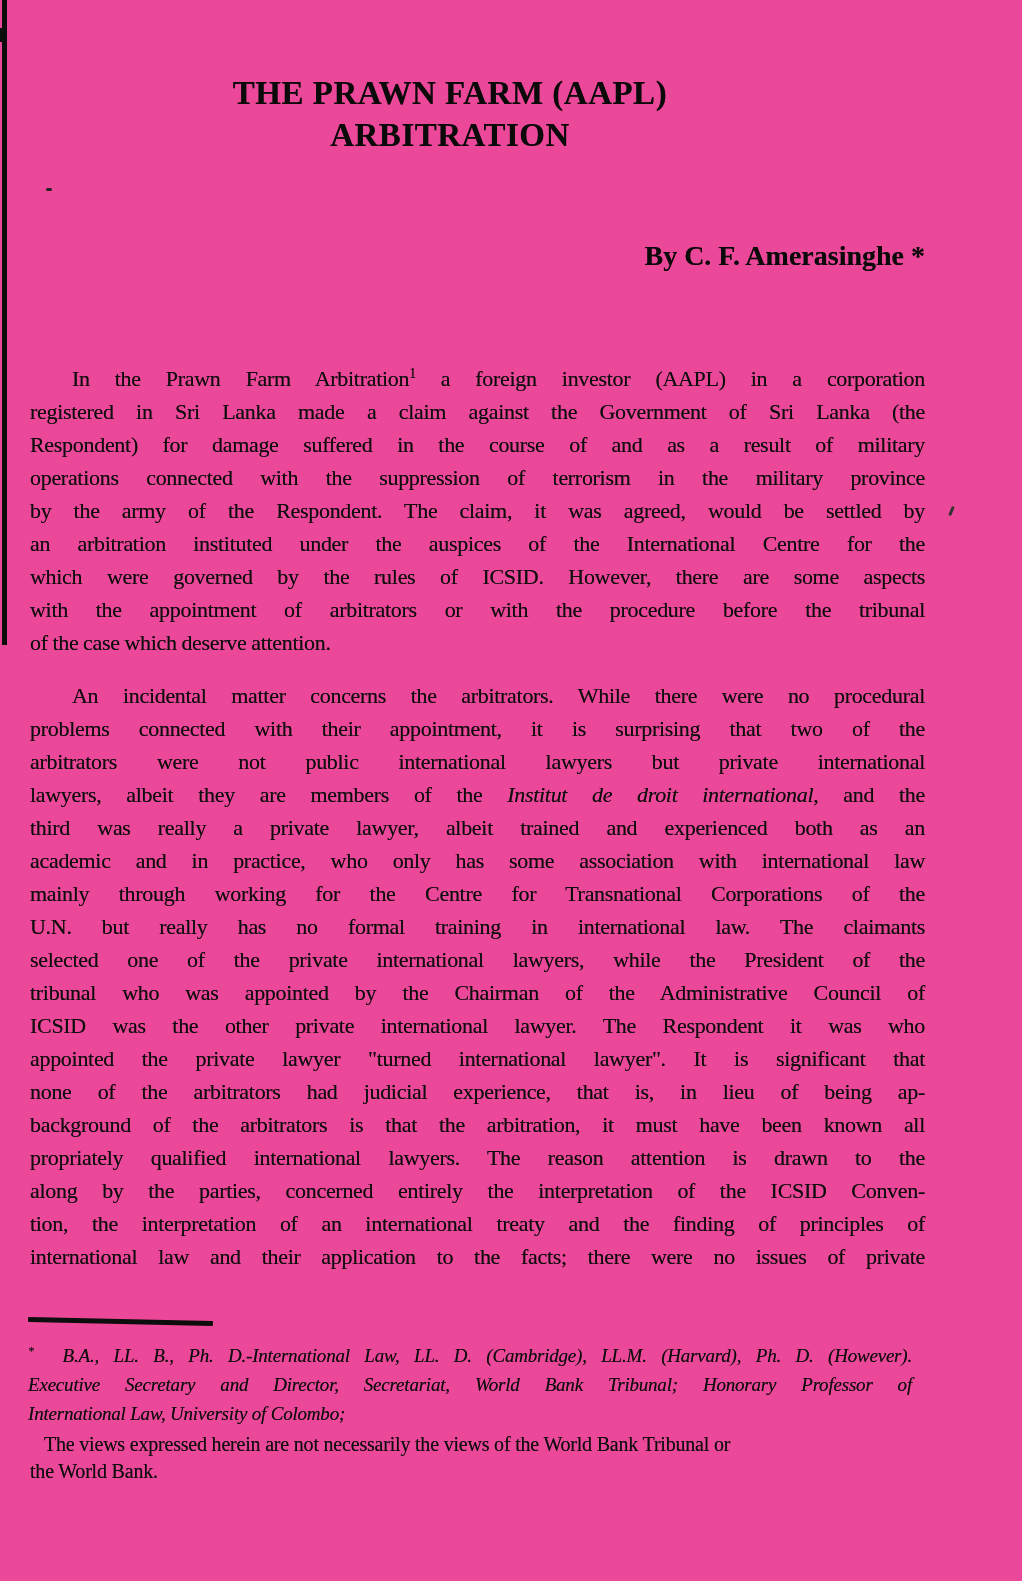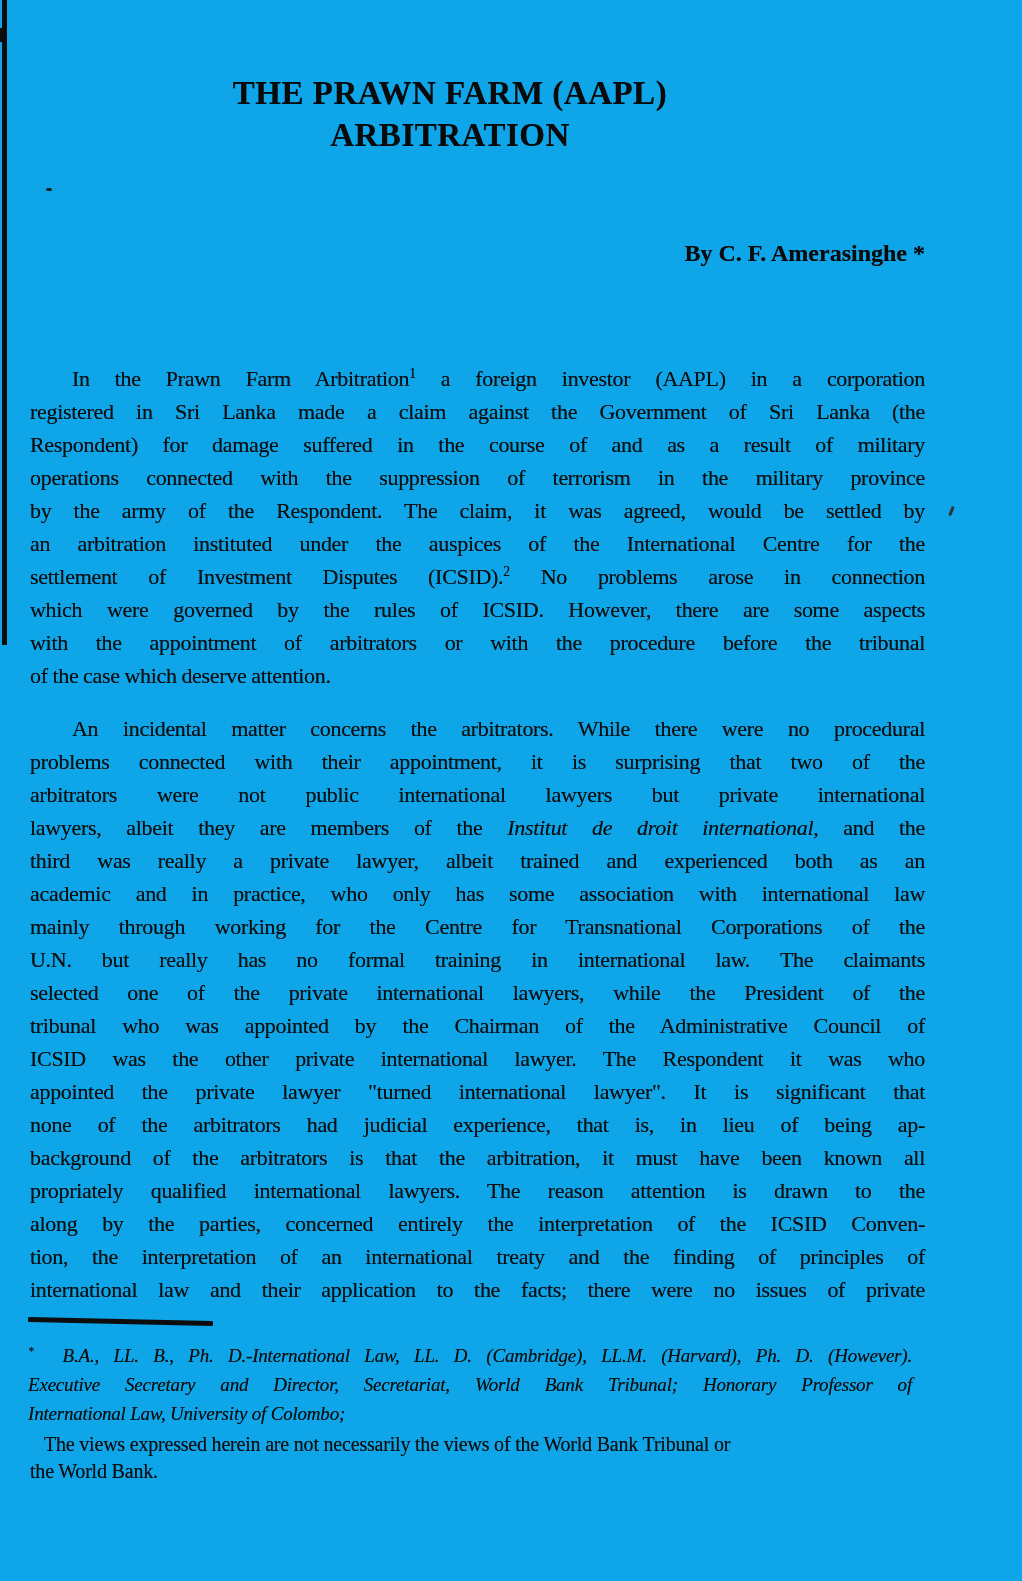--- a/index.html
+++ b/index.html
@@ -1,35 +1,35 @@
 <!DOCTYPE html>
 <html><head>
 <meta charset="utf-8">
 <style>
   html,body { margin:0; padding:0; background:#ffffff; }
   .page {
-    position:relative; width:1022px; height:1581px; background:#0ea5e9;
+    position:relative; width:1022px; height:1581px; background:#ec4899;
     font-family:"Liberation Serif","DejaVu Serif",serif; color:#0e0e0e;
     overflow:hidden;
     text-shadow:0 0 0.5px rgba(0,0,0,0.55);
   }
   
   .scan-vline { position:absolute; left:2px; top:0; width:5px; height:645px; background:#0d0d0d; }
   .scan-notch { position:absolute; left:0; top:28px; width:3px; height:14px; background:#0d0d0d; }
   .scan-dot { position:absolute; left:46px; top:188px; width:6px; height:3px; background:#222; border-radius:2px; }
   .scan-tick { position:absolute; left:950px; top:506px; width:3px; height:10px; background:#333; transform:rotate(22deg); border-radius:2px; }
 
   .title {
     position:absolute; left:30px; top:72px; width:840px; margin:0;
     text-align:center; font-weight:bold; font-size:33px; line-height:42px;
     letter-spacing:0.5px; color:#0a0a0a;
   }
   .byline {
     position:absolute; left:30px; top:240px; width:895px; text-align:right;
-    font-weight:bold; font-size:24px; color:#0a0a0a;
+    font-weight:bold; font-size:28px; color:#0a0a0a;
   }
   .body-block {
     position:absolute; left:30px; top:362px; width:895px;
     font-size:22px; line-height:33px; letter-spacing:-0.3px; word-spacing:-0.5px;
   }
   .para + .para { margin-top:20px; }
   .line { text-align:left; white-space:normal; }
   .line.just { text-align:justify; text-align-last:justify; }
   .line.indent { text-indent:42px; }
   sup { font-size:62%; vertical-align:super; line-height:0; }
@@ -66,21 +66,20 @@
   <div class="byline">By C. F. Amerasinghe *</div>
 
   <div class="body-block" id="body-block">
       <div class="para">
         <div class="line indent just"><span>In the Prawn Farm Arbitration</span><sup>1</sup><span> a foreign investor (AAPL) in a corporation</span></div>
         <div class="line just"><span>registered in Sri Lanka made a claim against the Government of Sri Lanka (the</span></div>
         <div class="line just"><span>Respondent) for damage suffered in the course of and as a result of military</span></div>
         <div class="line just"><span>operations connected with the suppression of terrorism in the military province</span></div>
         <div class="line just"><span>by the army of the Respondent. The claim, it was agreed, would be settled by</span></div>
         <div class="line just"><span>an arbitration instituted under the auspices of the International Centre for the</span></div>
-        <div class="line just"><span>settlement of Investment Disputes (ICSID).</span><sup>2</sup><span> No problems arose in connection</span></div>
         <div class="line just"><span>which were governed by the rules of ICSID. However, there are some aspects</span></div>
         <div class="line just"><span>with the appointment of arbitrators or with the procedure before the tribunal</span></div>
         <div class="line"><span>of the case which deserve attention.</span></div>
       </div>
       <div class="para">
         <div class="line indent just"><span>An incidental matter concerns the arbitrators. While there were no procedural</span></div>
         <div class="line just"><span>problems connected with their appointment, it is surprising that two of the</span></div>
         <div class="line just"><span>arbitrators were not public international lawyers but private international</span></div>
         <div class="line just"><span>lawyers, albeit they are members of the </span><i>Institut de droit international</i><span>, and the</span></div>
         <div class="line just"><span>third was really a private lawyer, albeit trained and experienced both as an</span></div>

